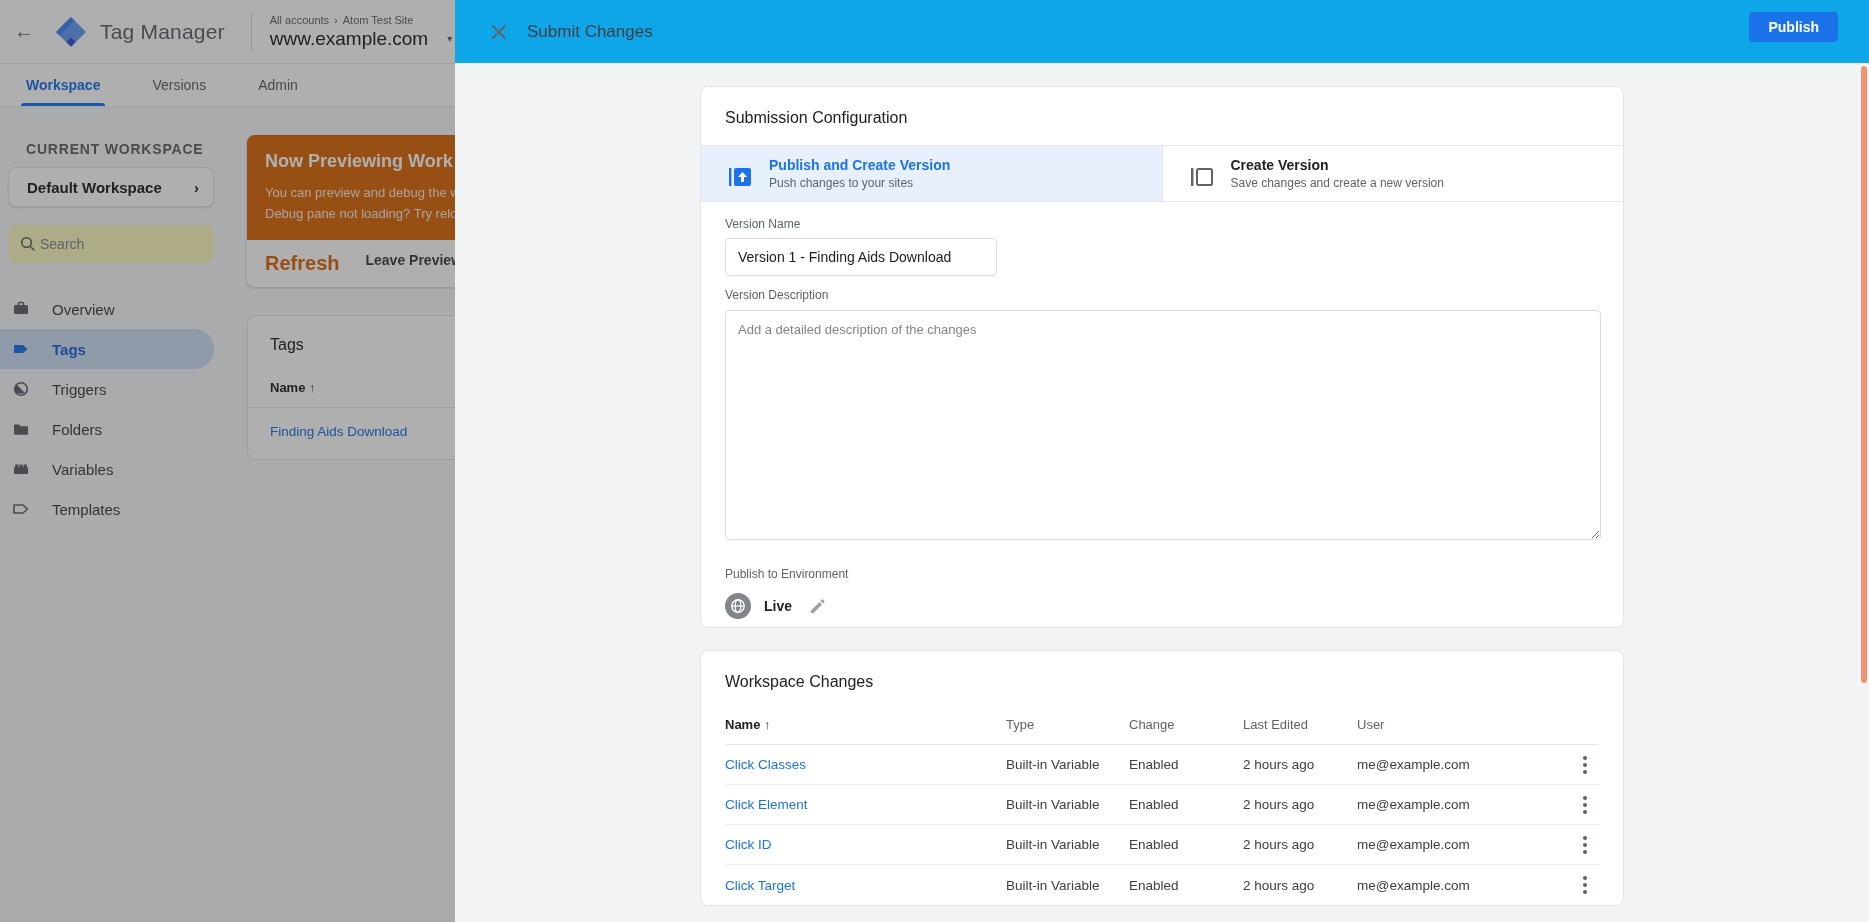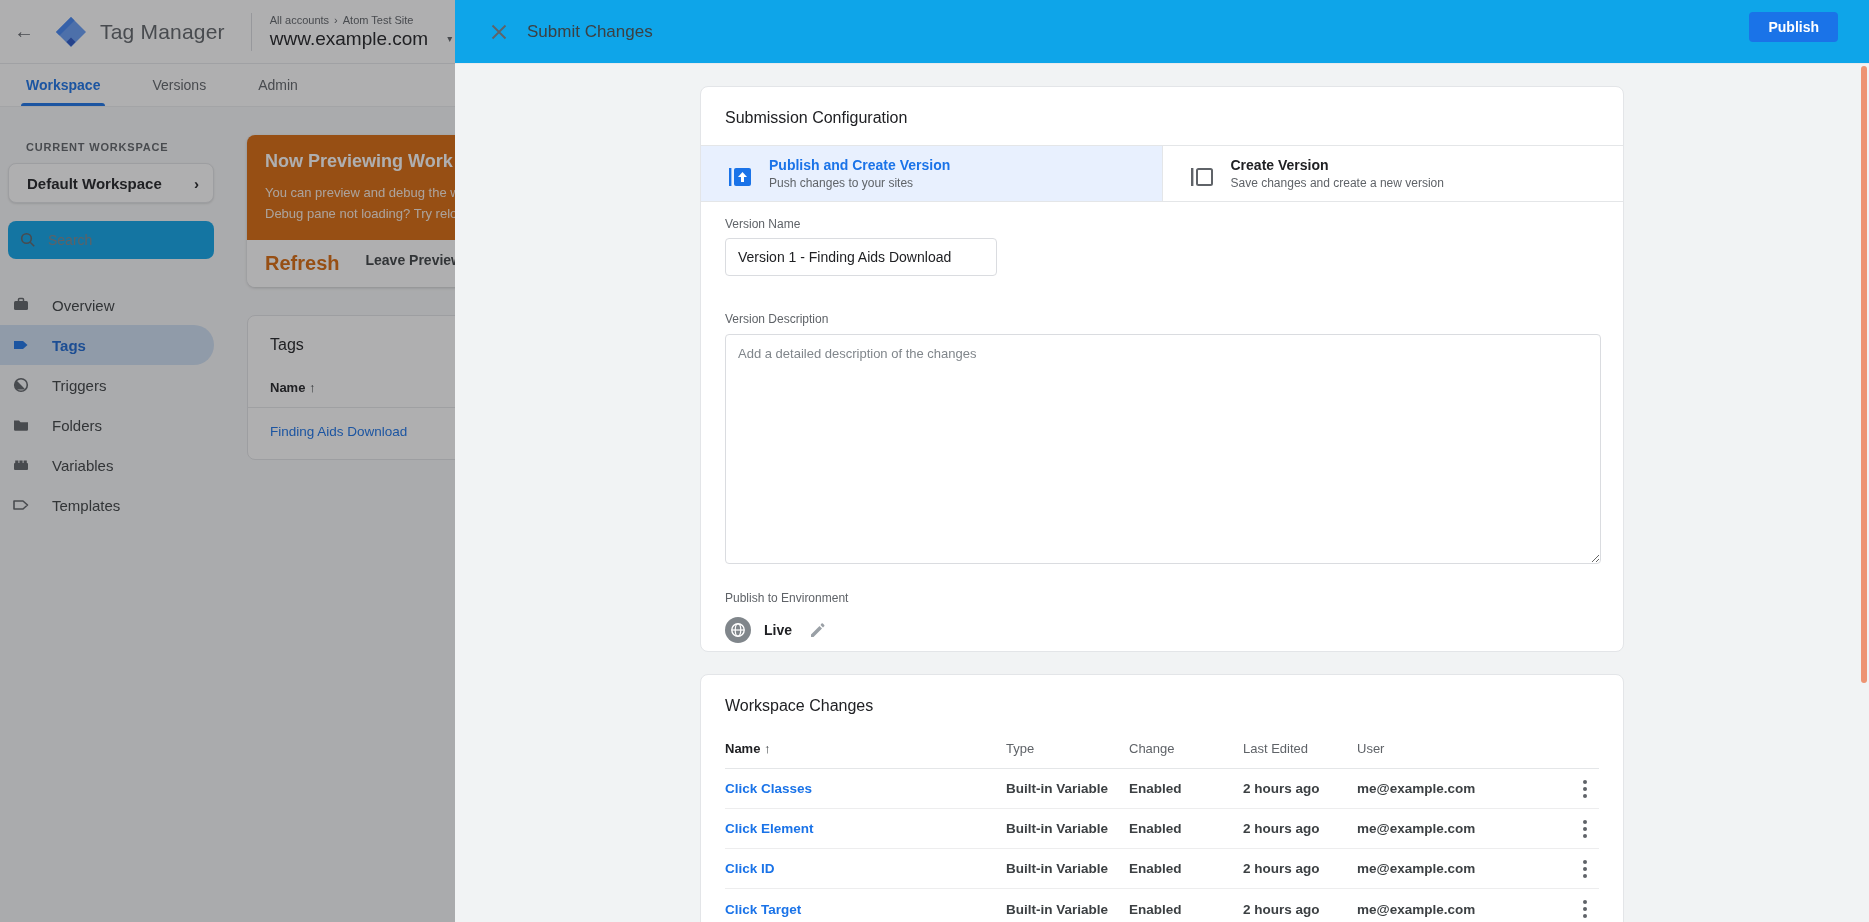--- a/index.html
+++ b/index.html
@@ -18,25 +18,25 @@
   .domain-row { display:flex; align-items:center; gap:19px; margin-top:2px; }
   .domain { font-size:19px; color:#202124; }
   .caret { font-size:10px; color:#5f6368; }
 
   .tabbar { position:absolute; left:0; top:64px; right:0; height:43px; background:#fff; display:flex; align-items:stretch; padding-left:21px; border-bottom:1px solid #eceeef; }
   .tab { display:flex; align-items:center; padding:0 5px; margin-right:42px; font-size:14px; color:#5f6368; position:relative; cursor:pointer; }
   .tab.active { color:#1a73e8; font-weight:bold; }
   .tab.active::after { content:""; position:absolute; left:0; right:0; bottom:0; height:3px; background:#1a73e8; border-radius:3px 3px 0 0; }
 
   .sidebar { position:absolute; left:0; top:107px; width:222px; bottom:0; }
-  .sb-section-label { margin:34px 0 10px 26px; font-size:11px; font-weight:bold; letter-spacing:.8px; color:#5f6368; }
+  .sb-section-label { margin:34px 0 10px 26px; font-size:14px; font-weight:bold; letter-spacing:.8px; color:#5f6368; }
   .workspace-card { margin:0 8px; background:#fff; border:1px solid #e3e5e8; border-radius:8px; height:40px; display:flex; align-items:center; justify-content:space-between; padding:0 14px 0 18px; box-shadow:0 1px 2px rgba(60,64,67,.15); cursor:pointer; }
   .workspace-card .ws-name { font-size:15px; font-weight:bold; color:#202124; }
   .workspace-card .chev { color:#202124; font-size:15px; font-weight:bold; }
-  .search-box { margin:18px 8px 0; background:#0ea5e9; border-radius:8px; height:38px; display:flex; align-items:center; padding:0 12px; gap:12px; }
+  .search-box { margin:18px 8px 0; background:#fef9c3; border-radius:8px; height:38px; display:flex; align-items:center; padding:0 12px; gap:4px; }
   .search-box input { border:none; outline:none; background:transparent; font-size:14px; color:#202124; width:140px; font-family:inherit; }
   .search-box input::placeholder { color:#80868b; }
   .nav { margin-top:26px; }
   .nav-item { height:40px; display:flex; align-items:center; gap:22px; padding-left:12px; font-size:15px; color:#3c4043; cursor:pointer; }
   .nav-item svg { flex:0 0 18px; }
   .nav-item.active { background:#cfe0f4; border-radius:0 20px 20px 0; width:214px; color:#1967d2; font-weight:bold; }
 
   .main-left { position:absolute; left:247px; top:107px; width:430px; }
   .preview-card { border-radius:8px; overflow:hidden; margin-top:28px; box-shadow:0 1px 3px rgba(60,64,67,.25); }
   .preview-orange { background:#d9690b; padding:16px 18px 16px; }
@@ -84,21 +84,21 @@
   .vd-textarea::placeholder { color:#80868b; }
   .env-row { margin-top:12px; display:flex; align-items:center; gap:13px; }
   .env-globe { width:26px; height:26px; border-radius:50%; background:#80868b; display:flex; align-items:center; justify-content:center; }
   .env-name { font-size:14px; font-weight:bold; color:#202124; }
   .env-edit { margin-left:4px; cursor:pointer; display:flex; }
 
   .chg-table { padding:0 24px 0; }
   .chg-grid { display:grid; grid-template-columns:281px 123px 114px 114px 1fr 40px; align-items:center; }
   .chg-head { height:40px; border-bottom:1px solid #e4e6e8; font-size:13px; color:#5f6368; }
   .chg-head .col-name { font-weight:bold; color:#202124; }
-  .chg-row { height:40px; border-bottom:1px solid #ededee; font-size:13.5px; color:#3c4043;font-weight:bold; }
+  .chg-row { height:40px; border-bottom:1px solid #ededee; font-size:13.5px; color:#3c4043; }
   .chg-row:last-child { border-bottom:none; }
   .chg-row .cell-name a { font-size:13.5px; }
   .kebab { justify-self:end; width:28px; height:28px; display:flex; flex-direction:column; align-items:center; justify-content:center; gap:3px; cursor:pointer; }
   .kebab i { width:4px; height:4px; border-radius:50%; background:#5f6368; }
 </style>
 </head>
 <body>
 
 <div class="page">
 
@@ -254,21 +254,21 @@
             <div class="tile-title">Create Version</div>
             <div class="tile-sub">Save changes and create a new version</div>
           </div>
         </div>
       </div>
 
       <div class="form-area">
         <label class="field-label">Version Name</label>
         <input class="vn-input" type="text" value="Version 1 - Finding Aids Download" style="">
 
-        <label class="field-label" style="margin-top:36px;">Version Description</label>
+        <label class="field-label" style="margin-top:12px;">Version Description</label>
         <textarea class="vd-textarea" placeholder="Add a detailed description of the changes" style=""></textarea>
 
         <label class="field-label" style="margin-top:23px;">Publish to Environment</label>
         <div class="env-row">
           <div class="env-globe">
             <svg width="16" height="16" viewBox="0 0 16 16">
               <circle cx="8" cy="8" r="6.2" fill="none" stroke="#fff" stroke-width="1.4"></circle>
               <ellipse cx="8" cy="8" rx="2.8" ry="6.2" fill="none" stroke="#fff" stroke-width="1.2"></ellipse>
               <line x1="1.8" y1="8" x2="14.2" y2="8" stroke="#fff" stroke-width="1.2"></line>
             </svg>

